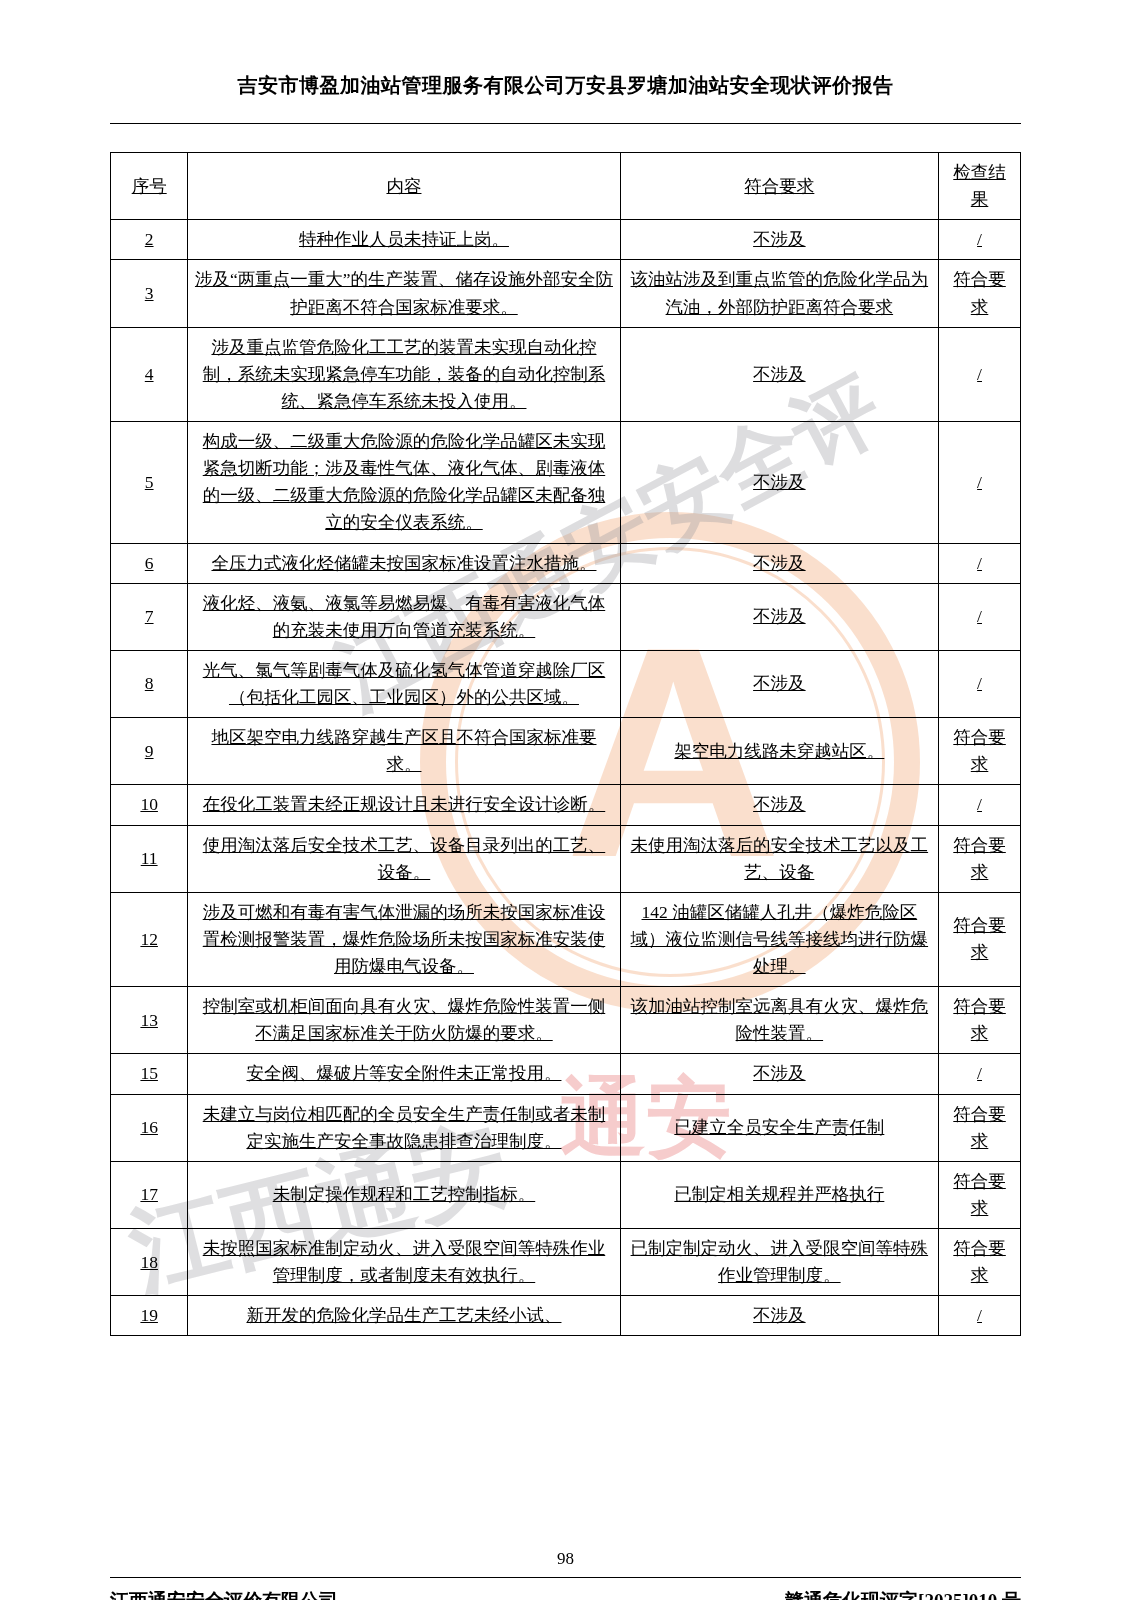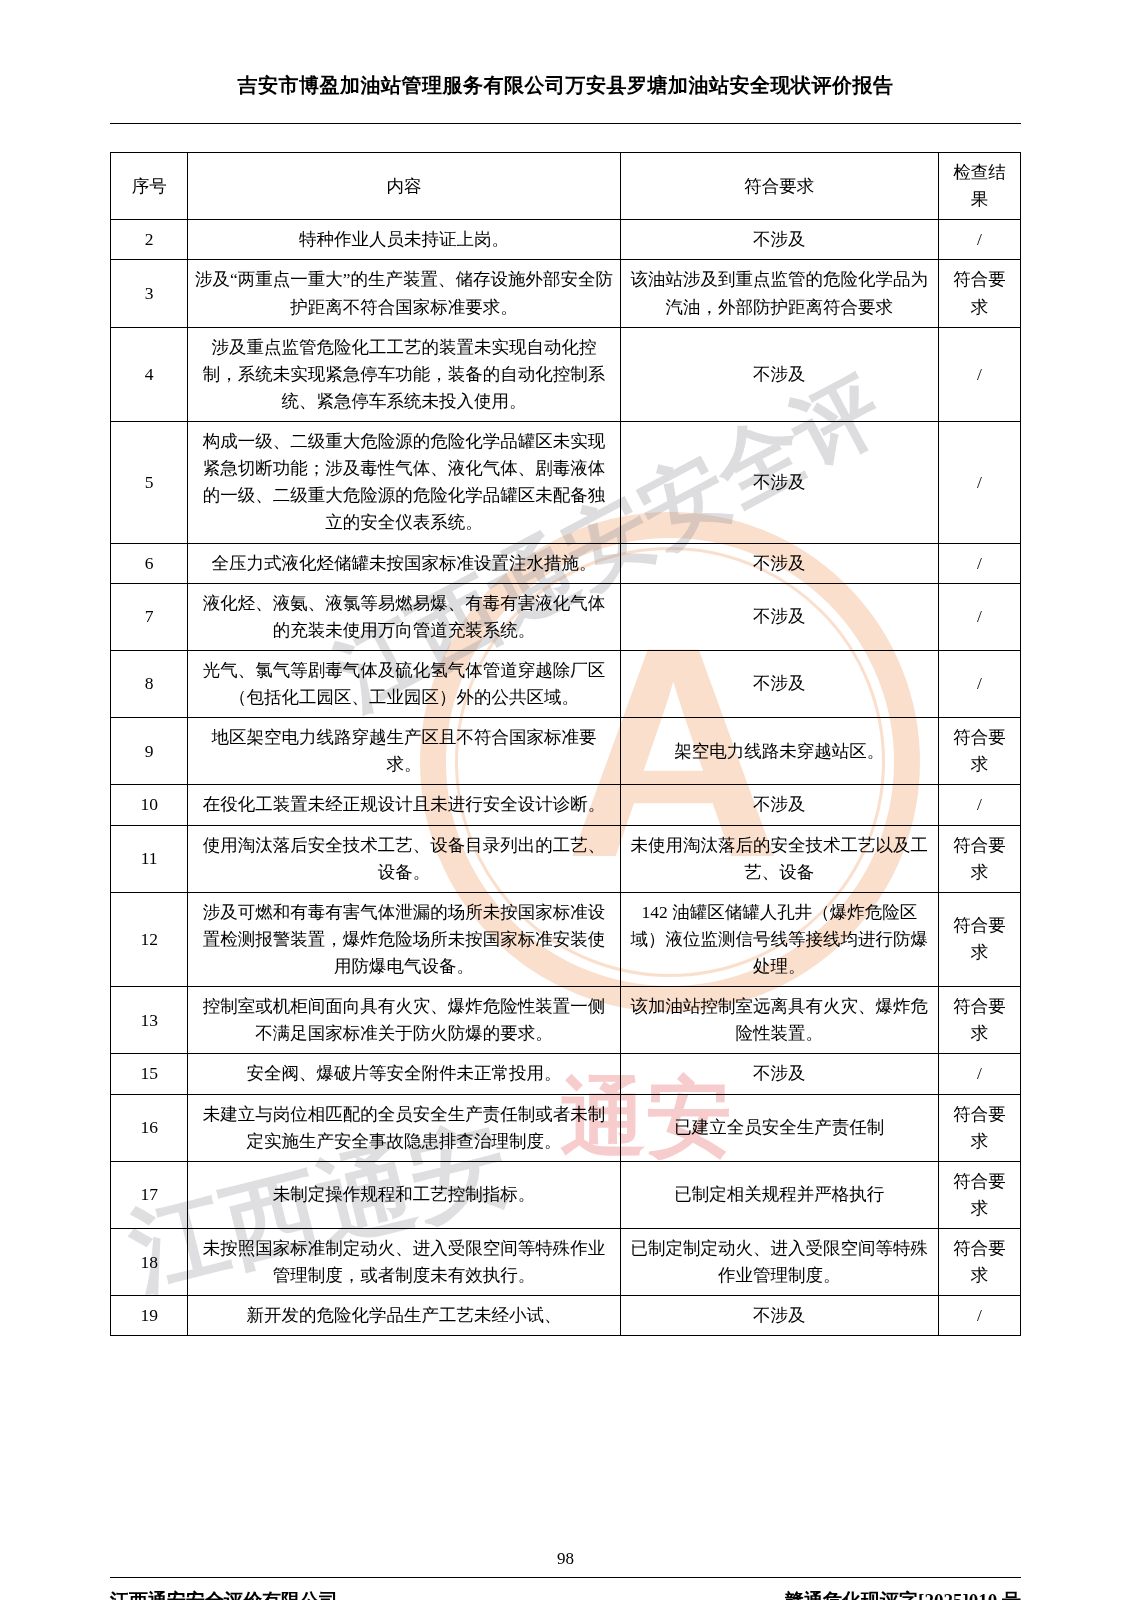--- a/index.html
+++ b/index.html
@@ -133,20 +133,21 @@
     font-weight: bold;
   }
 
   
   table.check-table {
     margin: 28px 110px 0 110px;
     border-collapse: collapse;
     width: calc(1131px - 220px);
     table-layout: fixed;
     background: transparent;
+    text-decoration: underline;
   }
   table.check-table td, table.check-table th {
     border: 1px solid #000;
     text-align: center;
     vertical-align: middle;
     font-size: 17.5px;
     line-height: 1.55;
     padding: 6px 6px;
     font-weight: normal;
   }

